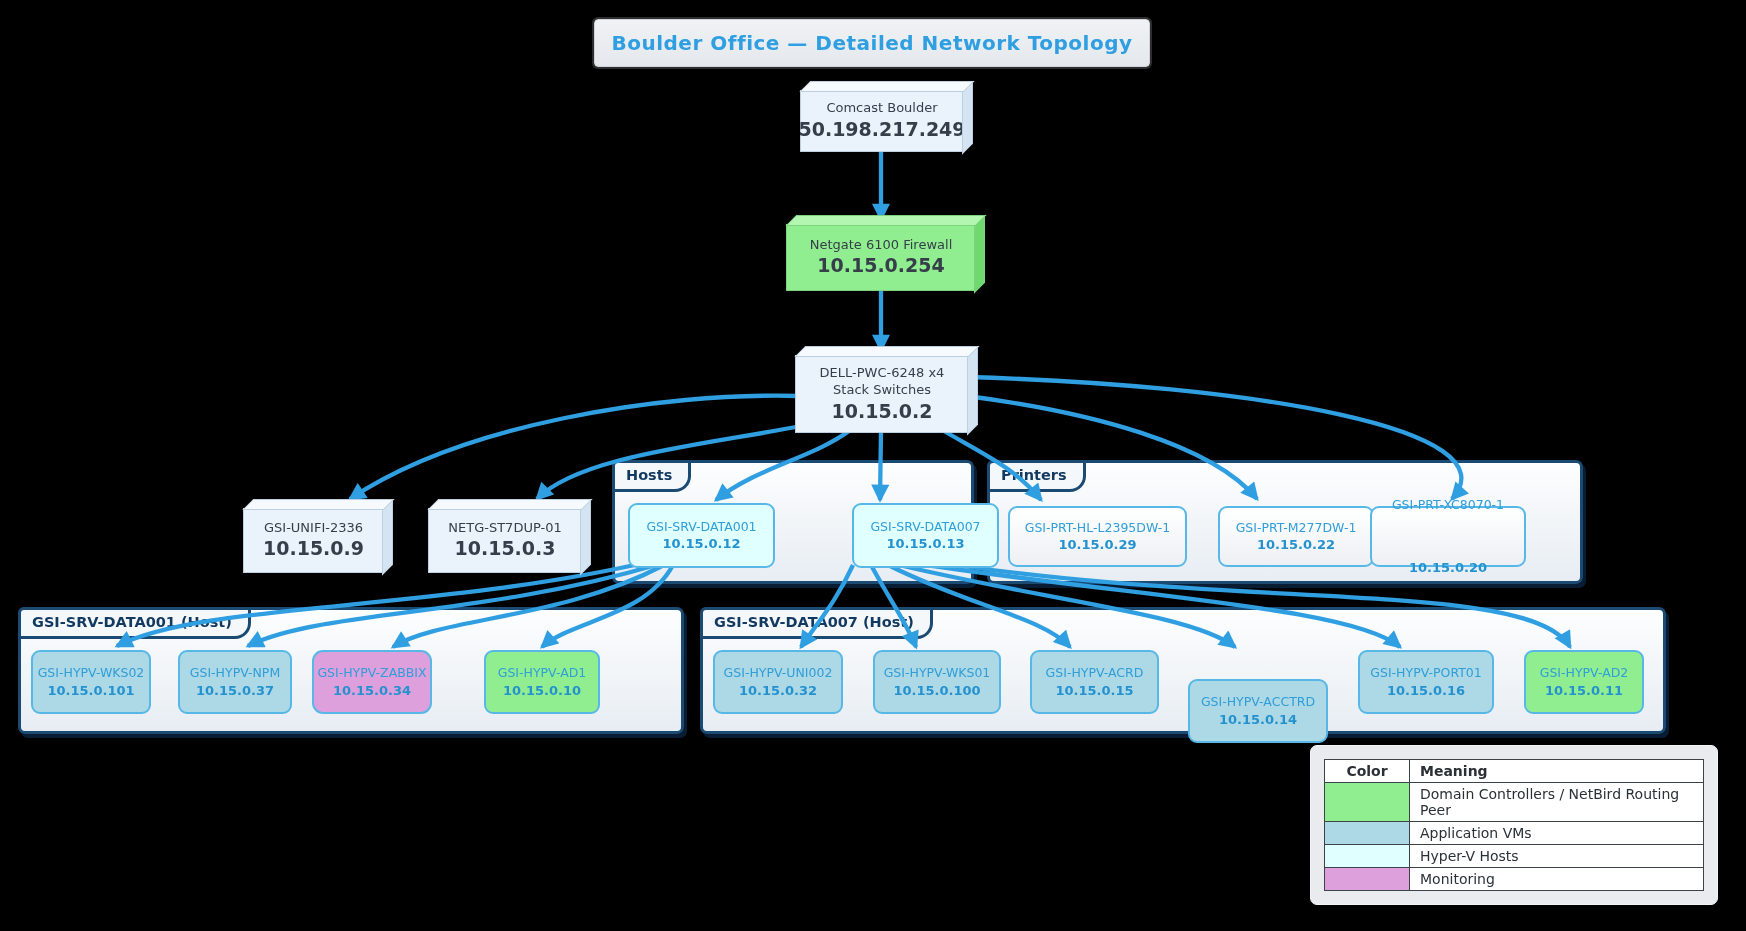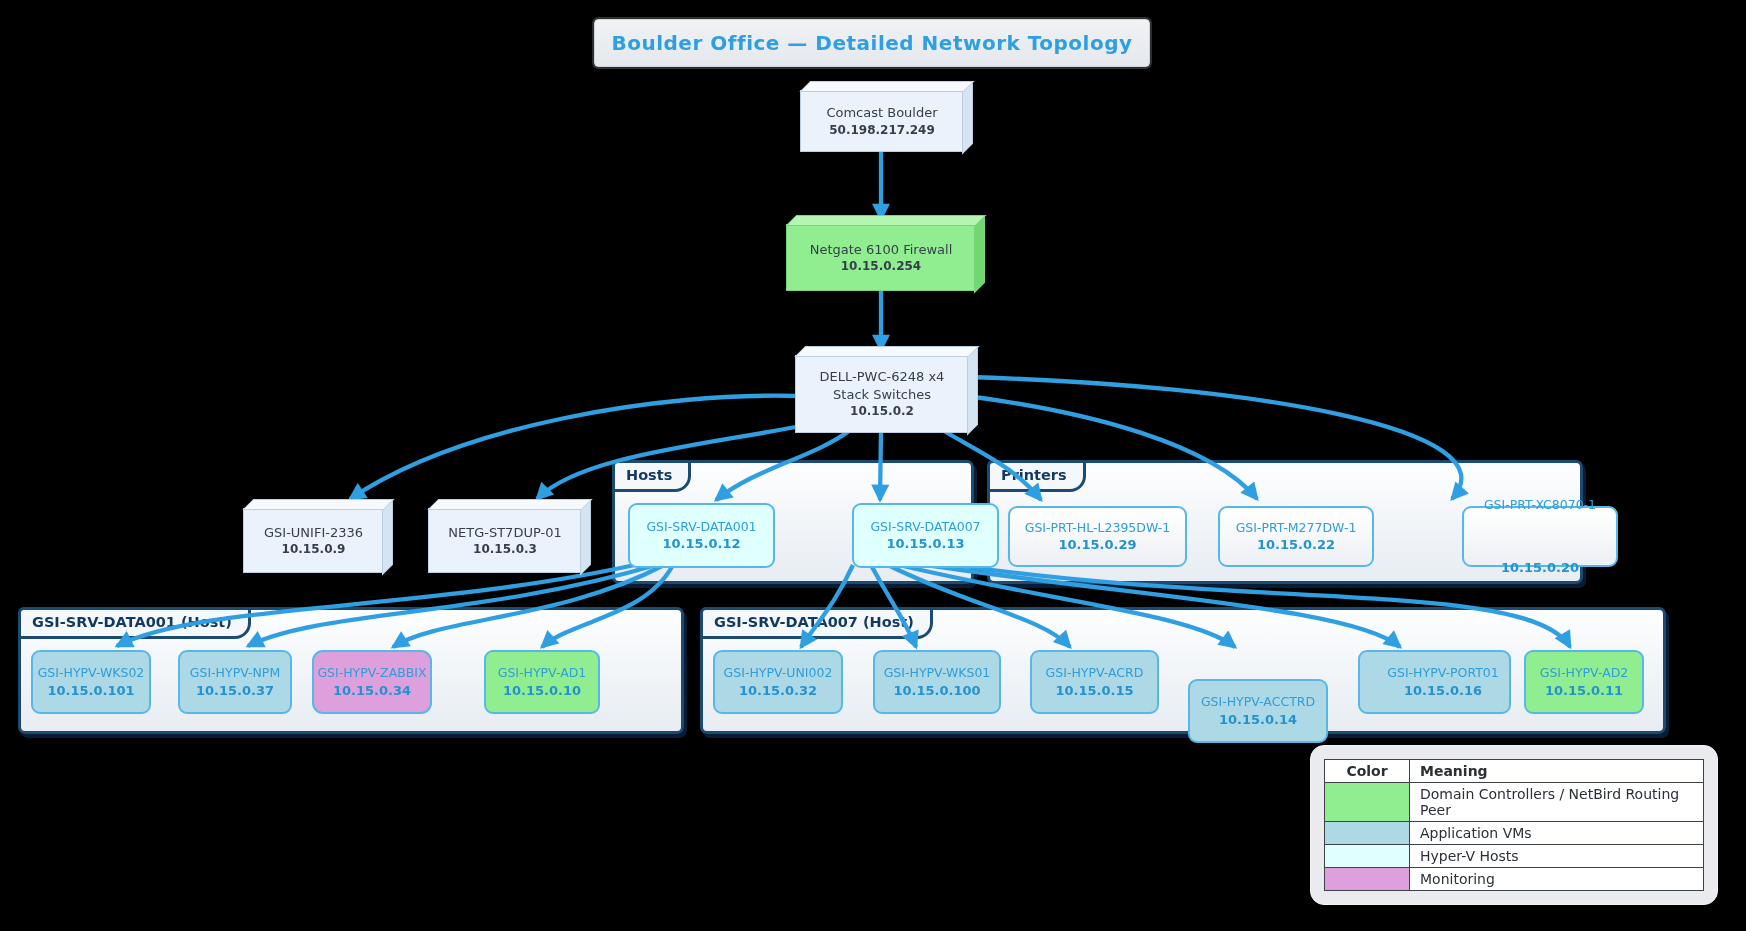--- a/index.html
+++ b/index.html
@@ -49,41 +49,41 @@
     background:var(--t,#f6fafe);border:1px solid var(--b,#bccfe0);
     transform:skewX(-45deg);
   }
   .node3d::after{
     content:"";position:absolute;right:-10px;top:-4px;width:9px;height:100%;
     background:var(--s,#d5e4f2);border:1px solid var(--b,#bccfe0);
     transform:skewY(-45deg);
   }
   .node3d.green{--f:var(--c-dc_green,#90EE90);--t:#b2f6b2;--s:#6fd96f;--b:#7ed47e;}
   .node3d .nm{font-size:13px;line-height:1.35;}
-  .node3d .ip{font-size:12px;font-weight:bold;line-height:1.35;}
+  .node3d .ip{font-size:19px;font-weight:bold;line-height:1.35;}
 
   
   .rnode{
     position:absolute;z-index:3;
     border:2px solid #57b8e8;border-radius:9px;
     display:flex;flex-direction:column;align-items:center;justify-content:center;
     text-align:center;white-space:nowrap;
   }
   .rnode .nm{font-size:12.5px;color:var(--c-node_text,#2f9ed9);line-height:1.4;}
   .rnode .ip{font-size:13px;font-weight:bold;color:#2392cf;line-height:1.35;}
   .n-host{background:var(--c-hyperv_host,#E0FFFF);}
   .n-prt{background:linear-gradient(180deg,#ffffff,#edf0f4);}
   .n-vm{background:var(--c-app_vm,#ADD8E6);}
   .n-mon{background:var(--c-monitoring,#DDA0DD);}
   .n-dc{background:var(--c-dc_green,#90EE90);}
 
   
   .legend{
     position:absolute;left:1310px;top:745px;width:408px;height:160px;z-index:4;
-    background:#e9ebee;border:1.5px solid #f3f4f6;border-radius:14px;
+    background:#e9ebee;border:1.5px solid #f3f4f6;border-radius:7px;
     box-sizing:border-box;padding:13px;
   }
   .legend table{border-collapse:collapse;width:100%;height:100%;background:#fff;}
   .legend th,.legend td{border:1.6px solid #3c4248;font-size:14px;color:#2b3036;}
   .legend th{font-weight:bold;text-align:left;padding:3px 10px;}
   .legend th.c{text-align:center;width:64px;}
   .legend td.meaning{padding:3px 10px;}
   .legend td.swatch{width:64px;padding:0;}
 </style>
 </head>
@@ -167,21 +167,21 @@
   </div>
 
   <div class="rnode n-prt" style="left:1008px;top:506px;width:175px;height:57px;">
     <div class="nm">GSI-PRT-HL-L2395DW-1</div>
     <div class="ip">10.15.0.29</div>
   </div>
   <div class="rnode n-prt" style="left:1218px;top:506px;width:152px;height:57px;">
     <div class="nm">GSI-PRT-M277DW-1</div>
     <div class="ip">10.15.0.22</div>
   </div>
-  <div class="rnode n-prt" style="left:1462px;top:506px;width:152px;height:57px;gap:45px;">
+  <div class="rnode n-prt" style="left:1370px;top:506px;width:152px;height:57px;gap:45px;">
     <div class="nm">GSI-PRT-XC8070-1</div>
     <div class="ip">10.15.0.20</div>
   </div>
 
   <div class="rnode n-vm" style="left:31px;top:650px;width:116px;height:60px;">
     <div class="nm">GSI-HYPV-WKS02</div>
     <div class="ip">10.15.0.101</div>
   </div>
   <div class="rnode n-vm" style="left:178px;top:650px;width:110px;height:60px;">
     <div class="nm">GSI-HYPV-NPM</div>
@@ -205,21 +205,21 @@
     <div class="ip">10.15.0.100</div>
   </div>
   <div class="rnode n-vm" style="left:1030px;top:650px;width:125px;height:60px;justify-content:center;">
     <div class="nm">GSI-HYPV-ACRD</div>
     <div class="ip">10.15.0.15</div>
   </div>
   <div class="rnode n-vm" style="left:1188px;top:679px;width:136px;height:60px;">
     <div class="nm">GSI-HYPV-ACCTRD</div>
     <div class="ip">10.15.0.14</div>
   </div>
-  <div class="rnode n-vm" style="left:1358px;top:650px;width:132px;height:60px;padding-left:17px;">
+  <div class="rnode n-vm" style="left:1358px;top:650px;width:132px;height:60px;">
     <div class="nm">GSI-HYPV-PORT01</div>
     <div class="ip">10.15.0.16</div>
   </div>
   <div class="rnode n-dc" style="left:1524px;top:650px;width:116px;height:60px;">
     <div class="nm">GSI-HYPV-AD2</div>
     <div class="ip">10.15.0.11</div>
   </div>
 
   <div class="legend">
     <table>

